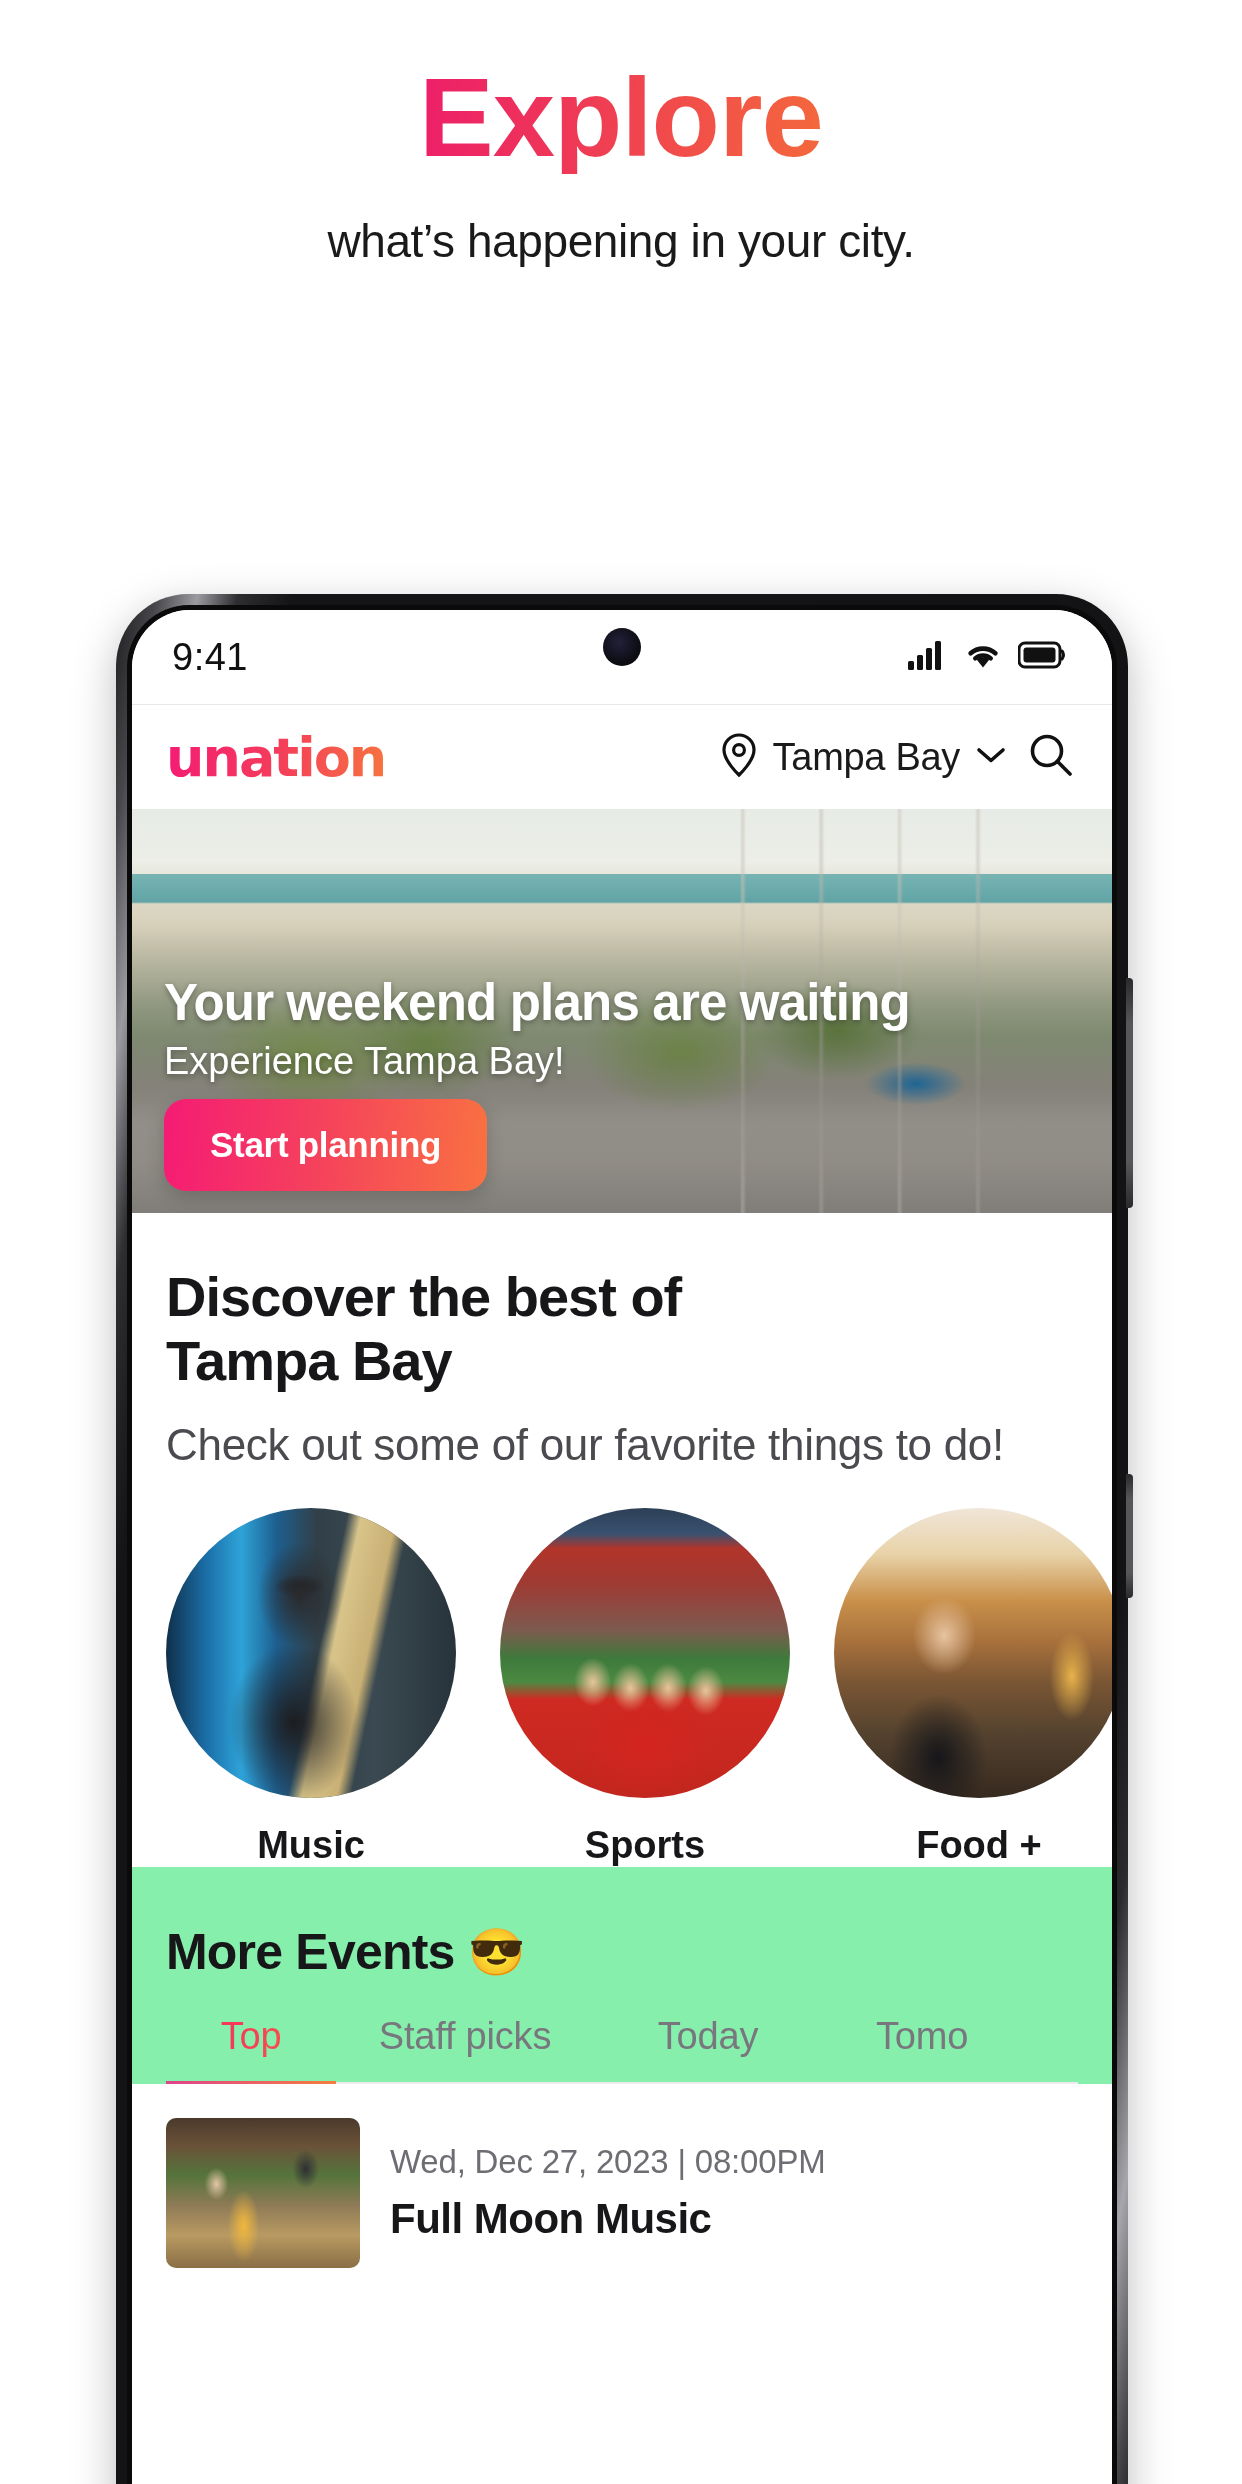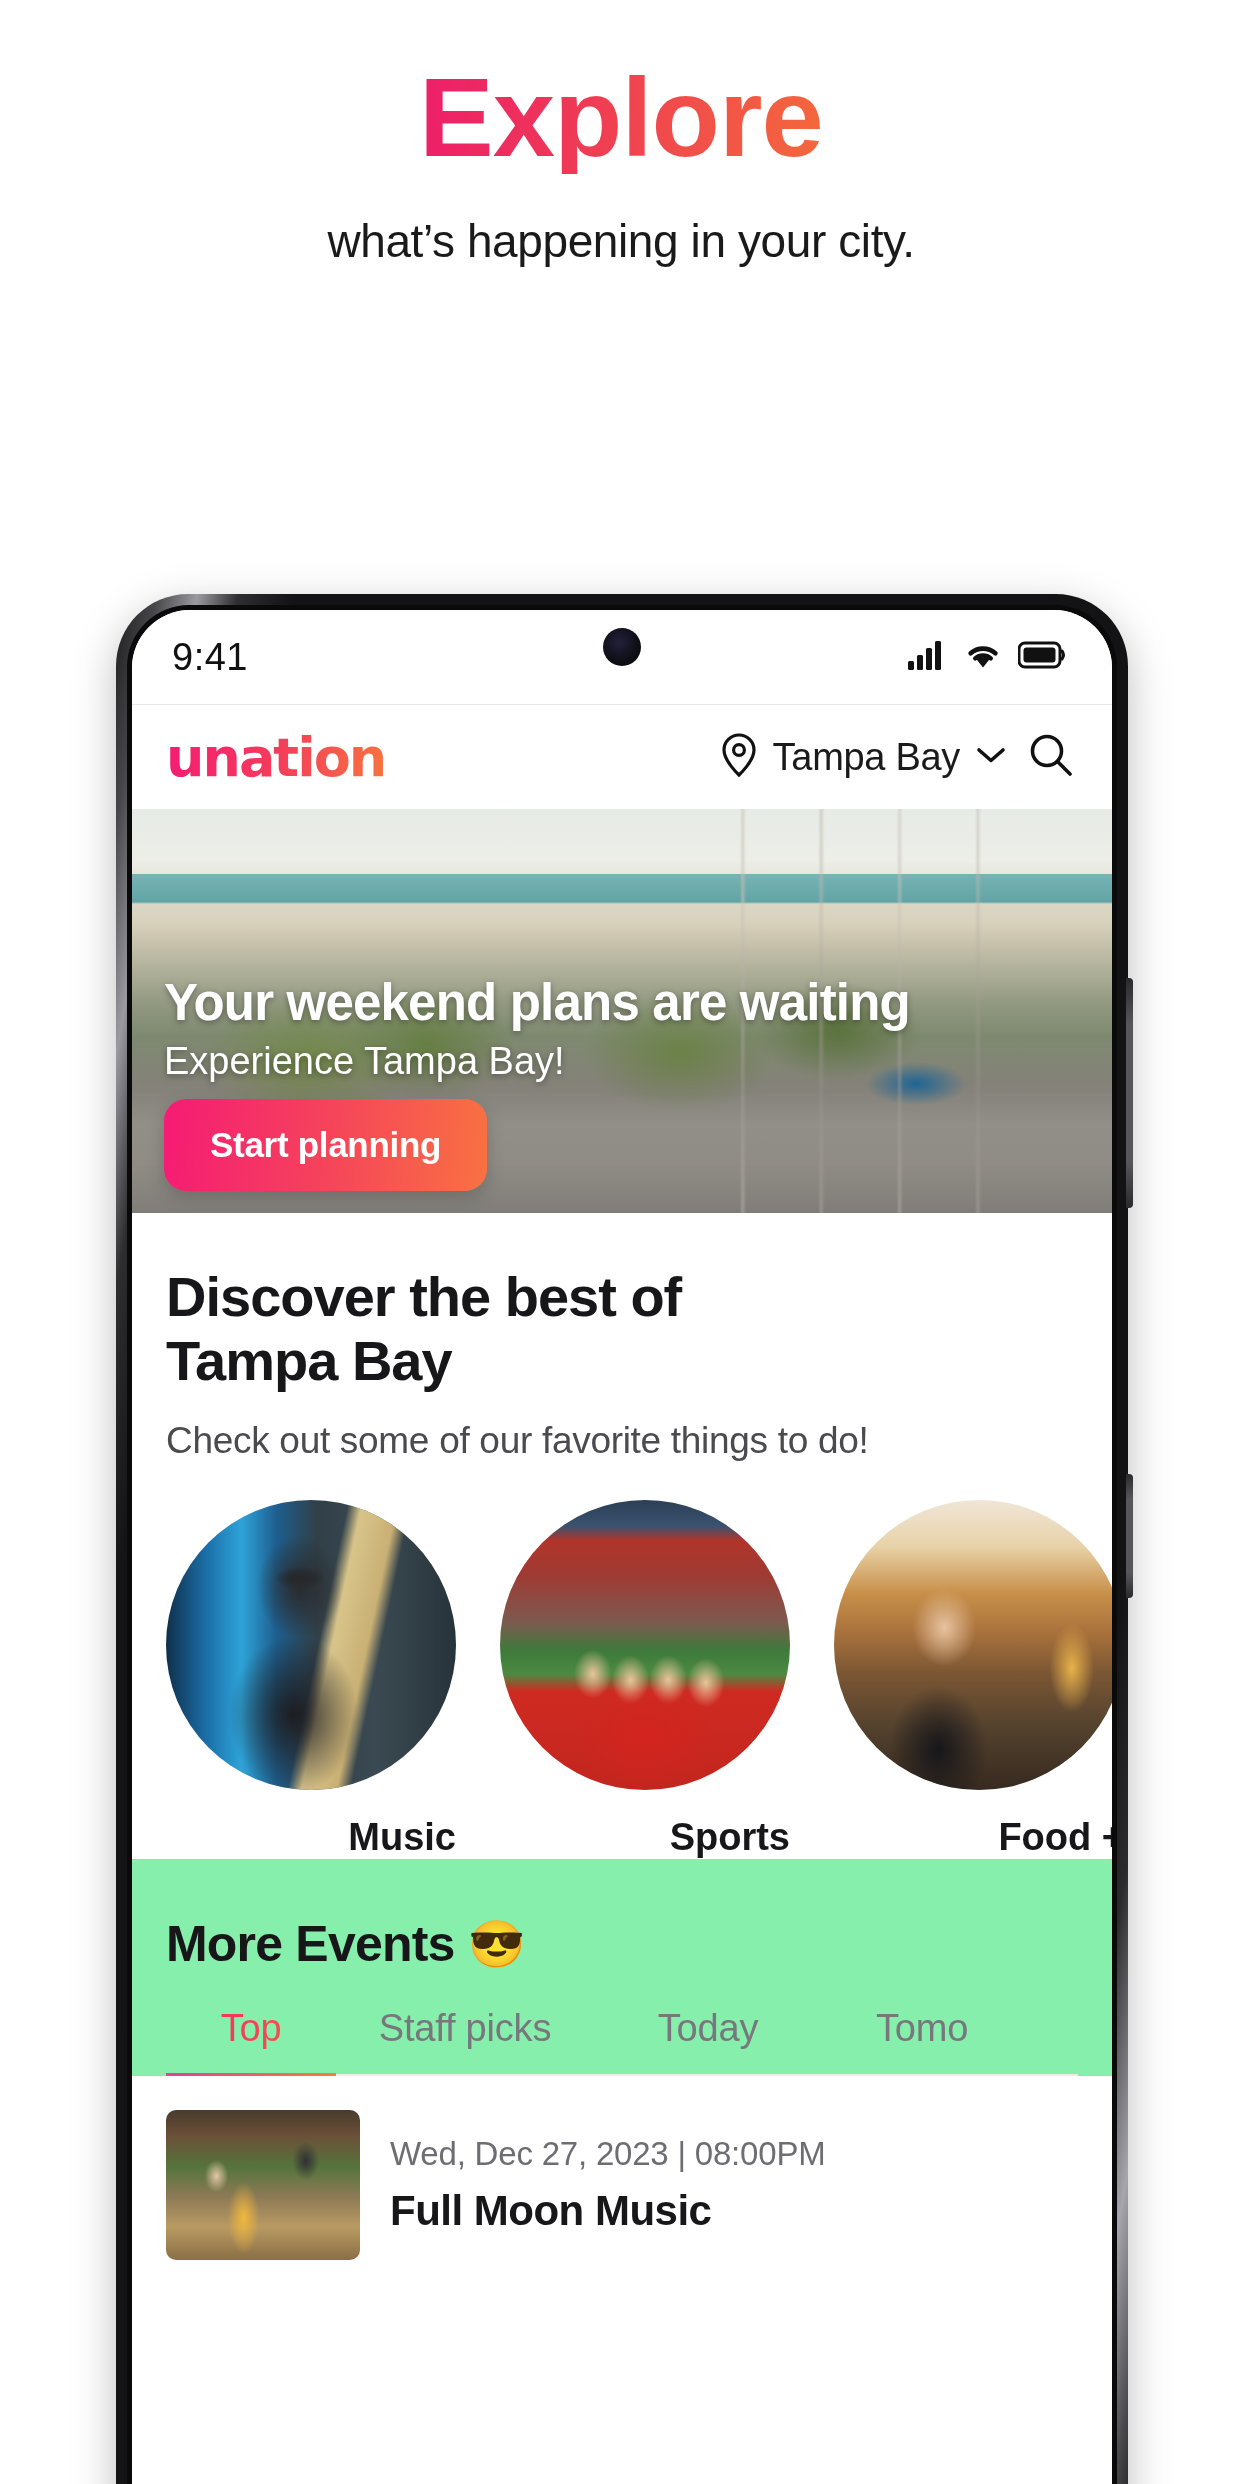--- a/index.html
+++ b/index.html
@@ -263,35 +263,35 @@
   .discover-title {
     font-size: 56px;
     font-weight: 700;
     color: #17171a;
     line-height: 1.15;
     letter-spacing: -1px;
     max-width: 640px;
   }
   .discover-sub {
     margin-top: 26px;
-    font-size: 37px;
+    font-size: 44px;
     color: #4a4a4f;
     letter-spacing: -0.3px;
   }
 
   .cat-row {
     margin-top: 38px;
     display: flex;
     gap: 44px;
     align-items: flex-start;
   }
   .cat {
     flex: 0 0 auto;
     width: 290px;
-    text-align: right;
+    text-align: center;
   }
   .cat-photo {
     width: 290px;
     height: 290px;
     border-radius: 50%;
     overflow: hidden;
     position: relative;
   }
   .cat-label {
     margin-top: 26px;

